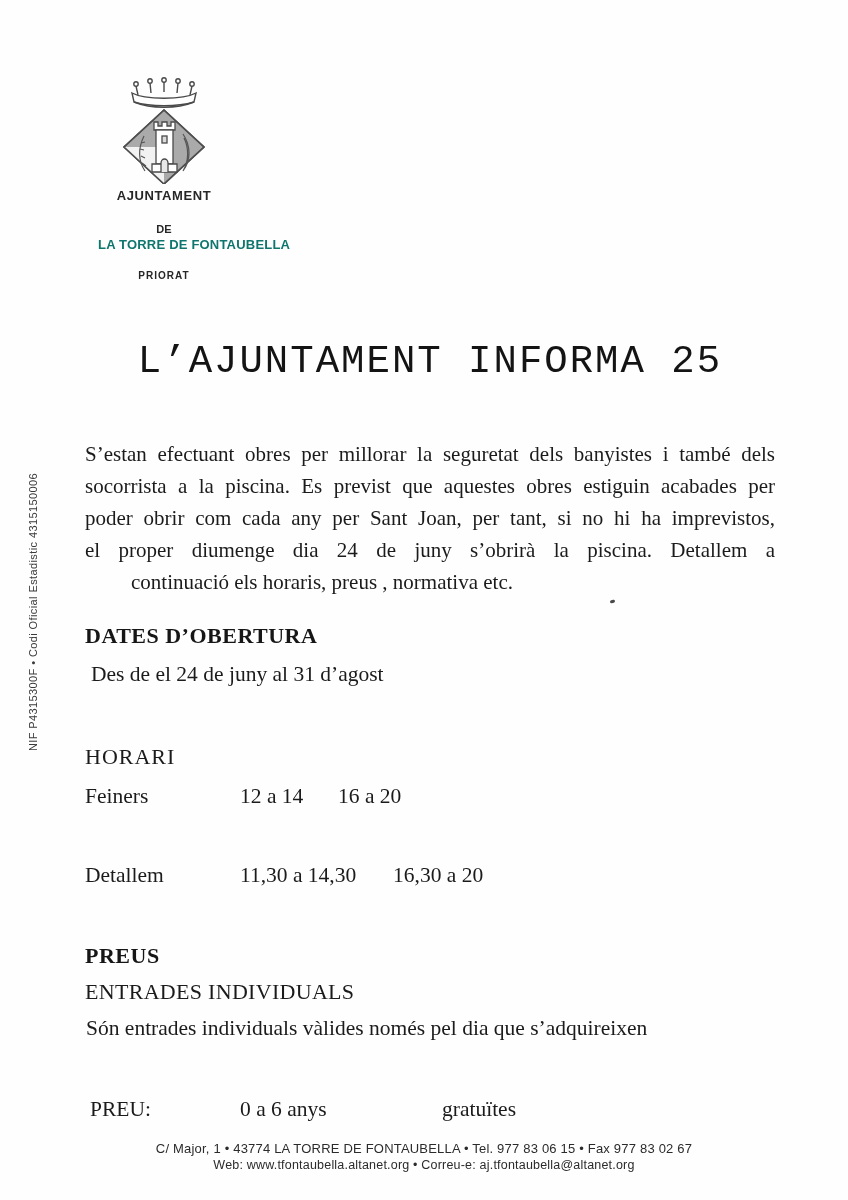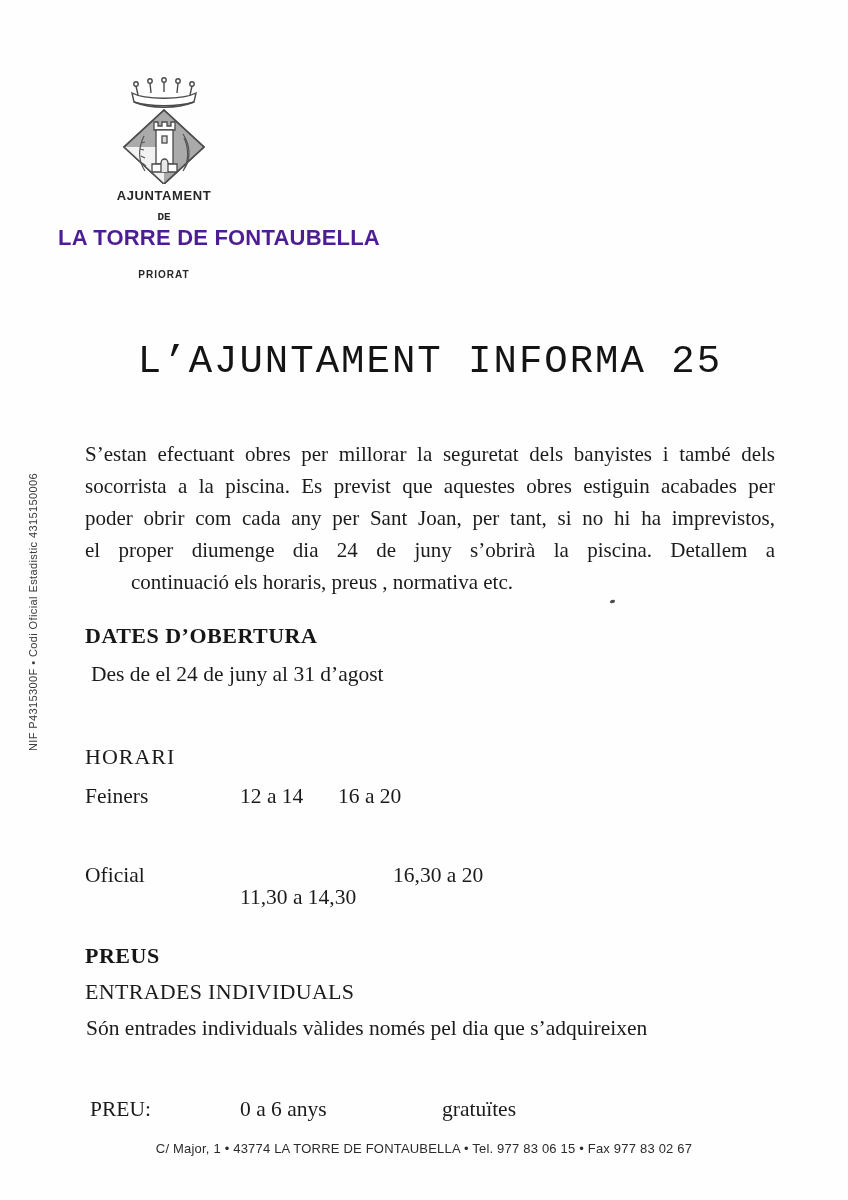--- a/index.html
+++ b/index.html
@@ -16,22 +16,22 @@
     transform:translate(-50%,-50%) rotate(-90deg);
     white-space:nowrap;
     font-family:"Liberation Sans", sans-serif;
     font-size:11px; color:#3a3a3a; letter-spacing:.4px;
   }
 
   
   .logo { position:absolute; left:58px; top:76px; width:212px; text-align:center; }
   .crest { display:block; margin:0 auto 4px auto; }
   .logo-l1 { font-family:"Liberation Sans", sans-serif; font-weight:bold; font-size:13px; color:#262626; letter-spacing:.6px; }
-  .logo-l2 { font-family:Liberation Mono, monospace; font-weight:bold; font-size:11px; color:#262626; margin-top:8px; }
-  .logo-l3 { font-family:"Liberation Sans", sans-serif; font-weight:bold; font-size:22px; color:#4c1d95; letter-spacing:.2px; margin-top:2px; white-space:nowrap; }
+  .logo-l2 { font-family:Liberation Sans, sans-serif; font-weight:bold; font-size:11px; color:#262626; margin-top:20px; }
+  .logo-l3 { font-family:"Liberation Sans", sans-serif; font-weight:bold; font-size:13px; color:#0f766e; letter-spacing:.2px; margin-top:2px; white-space:nowrap;margin-left:40px; }
   .logo-l4 { font-family:"Liberation Sans", sans-serif; font-weight:bold; font-size:10px; color:#262626; letter-spacing:1px; margin-top:18px; }
 
   
   .script-title {
     position:absolute; left:120px; top:282px; width:680px; text-align:center;
     font-family:"DejaVu Serif", serif; font-style:italic; font-weight:700;
     font-size:33px; letter-spacing:9px; color:#111;
   }
   .main-title {
     position:absolute; left:85px; top:340px; width:690px; text-align:center;
@@ -120,32 +120,33 @@
 
   <div class="h-reg" style="top:744px;">HORARI</div>
 
   <div class="row" style="top:784px;">
     <span style="left:0;">Feiners</span>
     <span style="left:155px;">12 a 14</span>
     <span style="left:253px;">16 a 20</span>
   </div>
 
   <div class="row" style="top:863px;">
-    <span style="left:0;">Oficial</span>
-    <span style="left:155px;margin-top:22px;">11,30 a 14,30</span>
+    <span style="left:0;">Detallem</span>
+    <span style="left:155px;">11,30 a 14,30</span>
     <span style="left:308px;">16,30 a 20</span>
   </div>
 
   <div class="h-bold" style="top:943px;">PREUS</div>
   <div class="h-reg" style="top:979px; letter-spacing:.3px;">ENTRADES INDIVIDUALS</div>
   <div class="t-line" style="top:1016px; left:86px;">Són entrades individuals vàlides només pel dia que s’adquireixen</div>
 
   <div class="row" style="top:1097px;">
     <span style="left:5px;">PREU:</span>
     <span style="left:155px;">0 a 6 anys</span>
     <span style="left:357px;">gratuïtes</span>
   </div>
 
   <div class="footer">
     <div class="f1">C/ Major, 1  •  43774 LA TORRE DE FONTAUBELLA  •  Tel. 977 83 06 15  •  Fax 977 83 02 67</div>
+    <div class="f2">Web: www.tfontaubella.altanet.org  •  Correu-e: aj.tfontaubella@altanet.org</div>
   </div>
 
 </div>
 
 </body></html>

